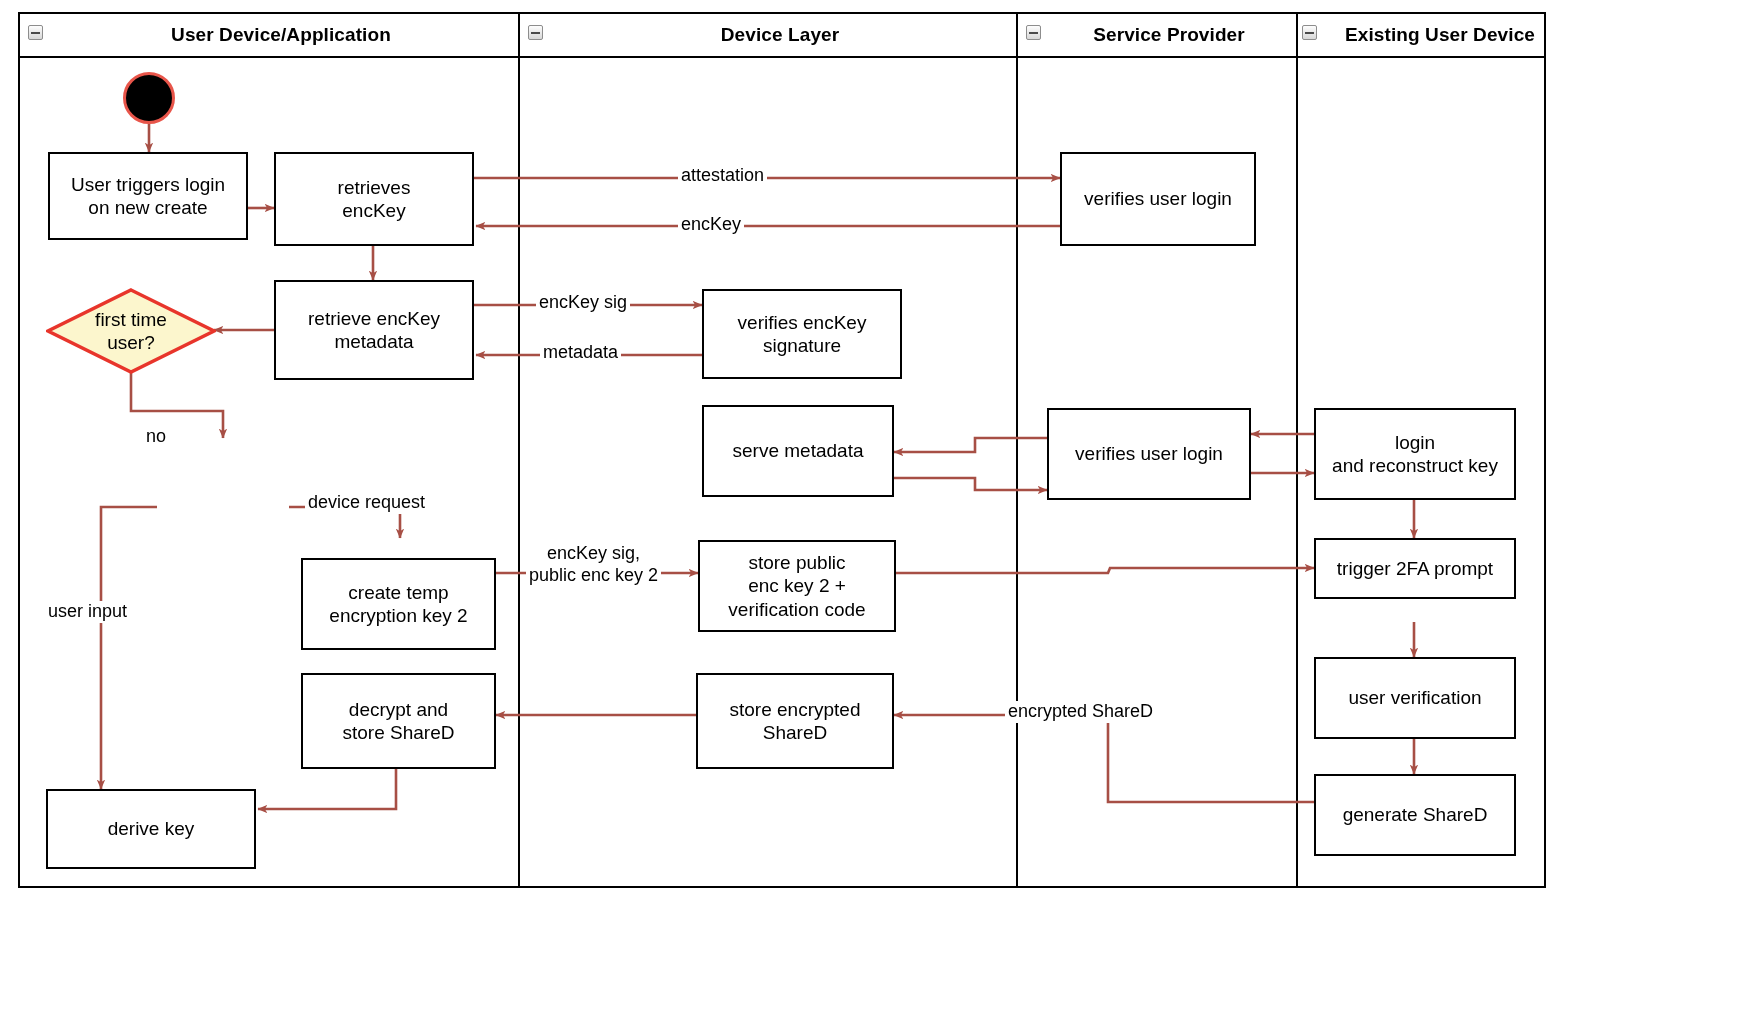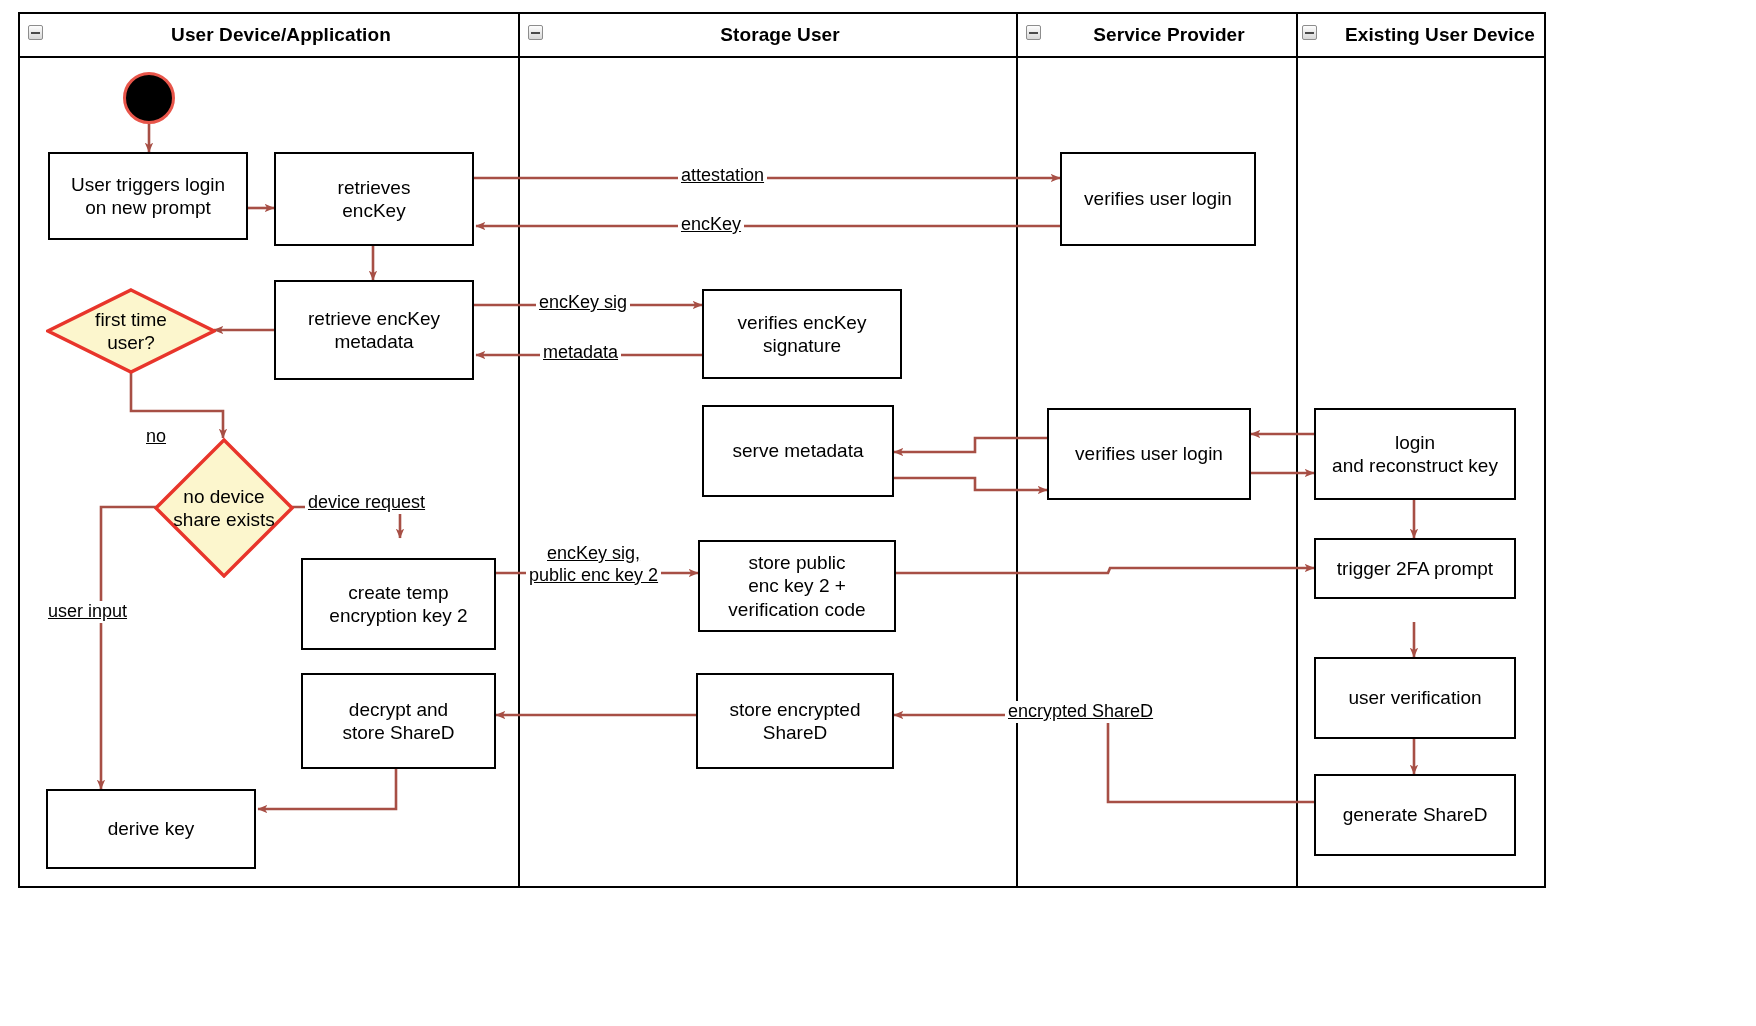--- a/index.html
+++ b/index.html
@@ -129,40 +129,39 @@
   }
   .edge-label {
     position: absolute;
     font-size: 18px;
     color: #000000;
     background: #ffffff;
     padding: 0 3px;
     white-space: pre-line;
     text-align: center;
     line-height: 1.2;
-    text-decoration: underline;
   }
 </style>
 </head>
 <body>
 
 <div id="stage">
   <div class="diagram">
 
     <div class="lane" style="left:0px; width:502px;">
       <div class="lane-header">
         <span class="collapse-icon"></span>
         <span class="lane-title">User Device/Application</span>
       </div>
     </div>
 
     <div class="lane" style="left:500px; width:500px;">
       <div class="lane-header">
         <span class="collapse-icon"></span>
-        <span class="lane-title">Storage User</span>
+        <span class="lane-title">Device Layer</span>
       </div>
     </div>
 
     <div class="lane" style="left:998px; width:282px;">
       <div class="lane-header">
         <span class="collapse-icon"></span>
         <span class="lane-title">Service Provider</span>
       </div>
     </div>
 
@@ -236,41 +235,34 @@
     <div class="edge-label" style="left:125px; top:386px;margin-top:28px;">no</div>
     <div class="edge-label" style="left:287px; top:480px;">device request</div>
     <div class="edge-label" style="left:27px; top:589px;">user input</div>
     <div class="edge-label" style="left:508px; top:531px; text-align:center;">encKey sig,
 public enc key 2</div>
     <div class="edge-label" style="left:987px; top:689px;">encrypted ShareD</div>
 
     <div class="start-node" style="left:105px; top:60px; width:52px; height:52px;"></div>
 
     <div class="node" style="left:30px; top:140px; width:200px; height:88px;">User triggers login
-on new prompt</div>
+on new create</div>
     <div class="node" style="left:256px; top:140px; width:200px; height:94px;">retrieves
 encKey</div>
     <div class="node" style="left:256px; top:268px; width:200px; height:100px;">retrieve encKey
 metadata</div>
 
     <div class="diamond" style="left:28px; top:276px; width:170px; height:86px;">
       <svg class="dshape" viewBox="0 0 170 86" preserveAspectRatio="none">
         <polygon points="85,2 168,43 85,84 2,43" fill="#fcf6cd" stroke="#e8352b" stroke-width="3.4"></polygon>
       </svg>
       <div class="dlabel">first time
 user?</div>
     </div>
 
-    <div class="diamond" style="left:136px; top:426px; width:140px; height:140px;">
-      <svg class="dshape" viewBox="0 0 140 140" preserveAspectRatio="none">
-        <polygon points="70,2 138,70 70,138 2,70" fill="#fcf6cd" stroke="#e8352b" stroke-width="3.4"></polygon>
-      </svg>
-      <div class="dlabel" style="width:176px; left:-18px;">no device
-share exists</div>
-    </div>
 
     <div class="node" style="left:283px; top:526px; width:195px; height:92px;margin-top:20px;">create temp
 encryption key 2</div>
     <div class="node" style="left:283px; top:661px; width:195px; height:96px;">decrypt and
 store ShareD</div>
     <div class="node" style="left:28px; top:777px; width:210px; height:80px;">derive key</div>
 
     <div class="node" style="left:684px; top:277px; width:200px; height:90px;">verifies encKey
 signature</div>
     <div class="node" style="left:684px; top:393px; width:192px; height:92px;">serve metadata</div>

